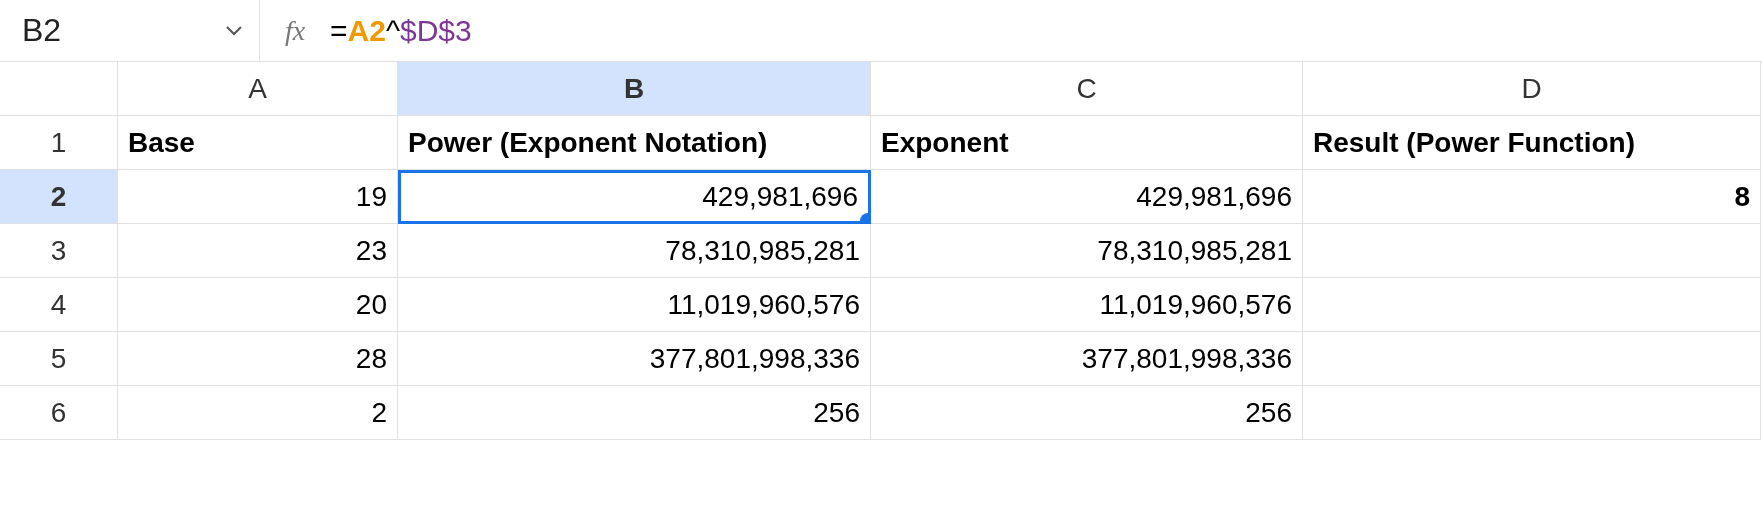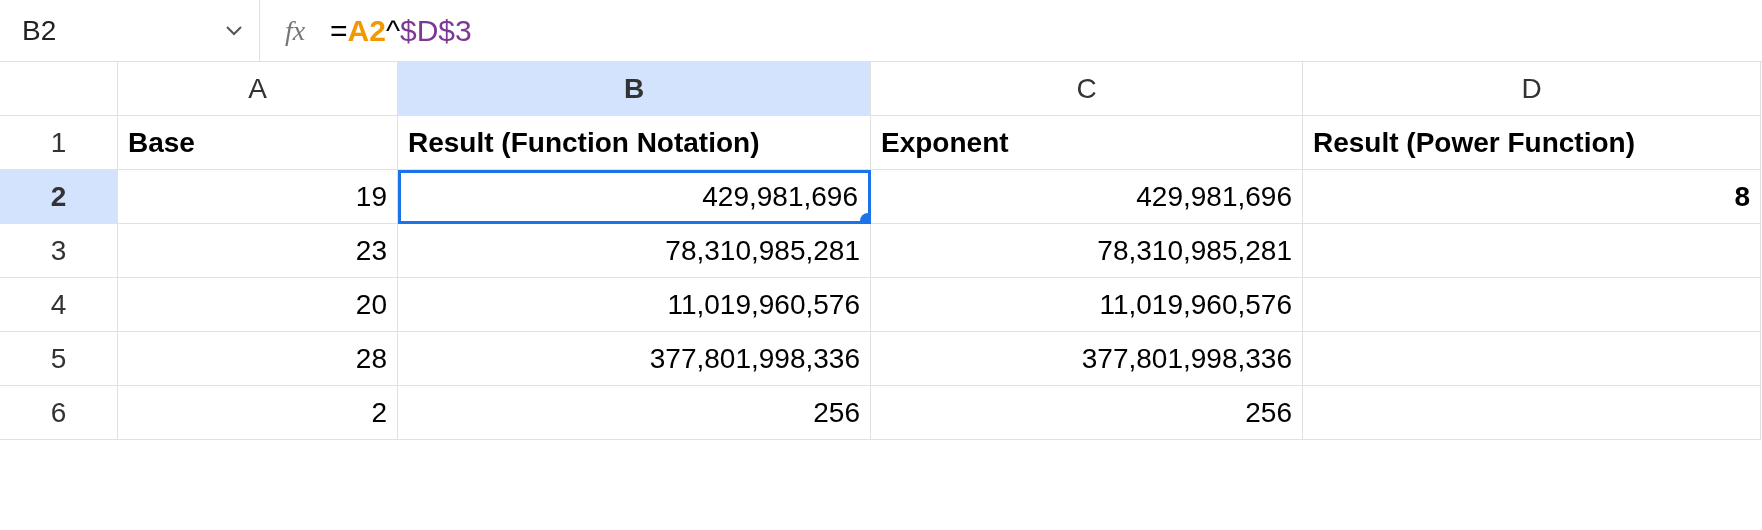--- a/index.html
+++ b/index.html
@@ -18,21 +18,21 @@
     }
     .name-box {
       display: flex;
       align-items: center;
       width: 238px;
       height: 100%;
       border-right: 1px solid #e0e0e0;
       position: relative;
     }
     .name-box-value {
-      font-size: 28px;
+      font-size: 32px;
       color: #222;
       flex: 1;
     }
     .name-box-dropdown {
       width: 30px;
       height: 30px;
       display: flex;
       align-items: center;
       justify-content: center;
       color: #555;
@@ -157,21 +157,21 @@
 <div class="grid">
 
   <div class="corner"></div>
   <div class="col-header">A</div>
   <div class="col-header selected">B</div>
   <div class="col-header">C</div>
   <div class="col-header">D</div>
 
   <div class="row-header">1</div>
   <div class="header-cell text-cell">Base</div>
-  <div class="header-cell text-cell">Result (Function Notation)</div>
+  <div class="header-cell text-cell">Power (Exponent Notation)</div>
   <div class="header-cell text-cell">Exponent</div>
   <div class="header-cell text-cell">Result (Power Function)</div>
 
   <div class="row-header selected">2</div>
   <div class="num-cell">19</div>
   <div class="selected-cell">
     <span>429,981,696</span>
     <div class="selection-handle"></div>
   </div>
   <div class="num-cell">429,981,696</div>

